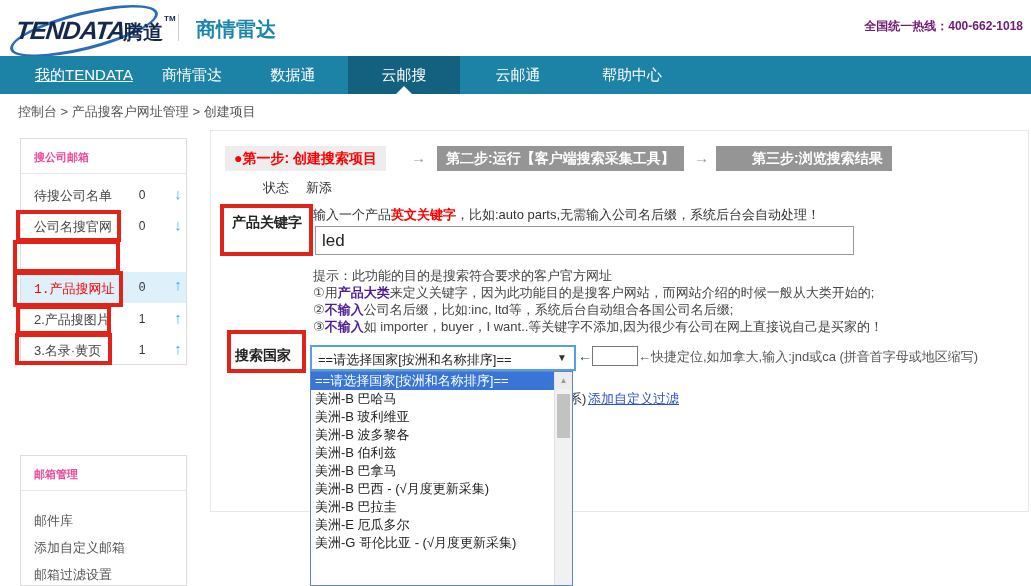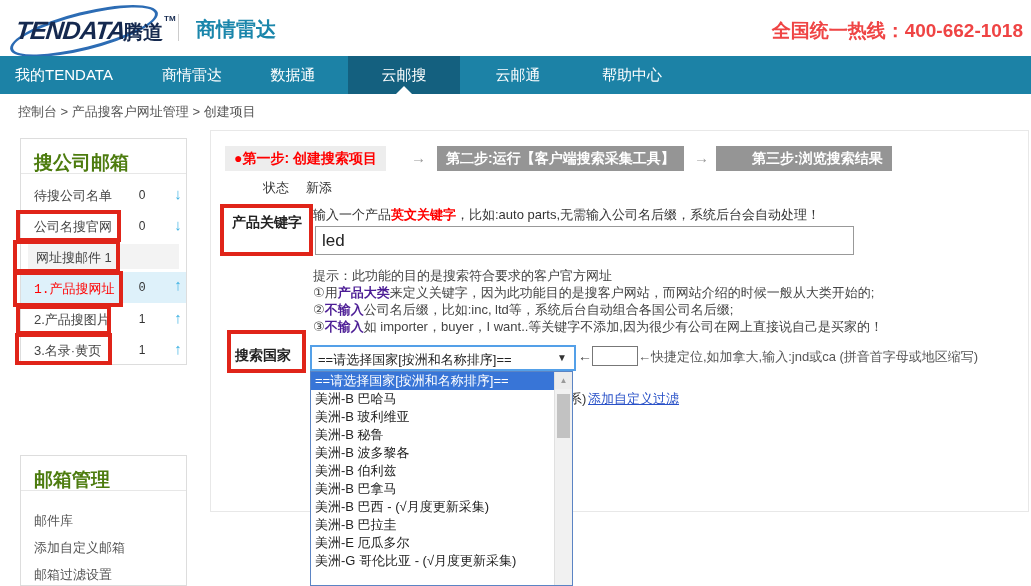--- a/index.html
+++ b/index.html
@@ -9,41 +9,41 @@
   .topbar{position:absolute;left:0;top:0;width:1031px;height:56px;background:#fff;z-index:2;}
   .logo-wrap{position:absolute;left:6px;top:4px;width:160px;height:48px;}
   .logo-ellipse{position:absolute;left:2px;top:8px;width:146px;height:32px;border:3px solid #2c6cb4;
                 border-radius:50%;transform:rotate(-14deg);}
   .logo-en{position:absolute;left:10px;top:12px;font-size:25px;font-weight:900;font-style:italic;
            letter-spacing:-1px;color:#15294f;transform:skewX(-6deg);}
   .logo-cn{position:absolute;left:117px;top:15px;font-size:20px;font-weight:bold;color:#15294f;}
   .logo-tm{position:absolute;left:158px;top:10px;font-size:8px;color:#15294f;font-weight:bold;}
   .logo-divider{position:absolute;left:178px;top:14px;width:1px;height:27px;background:#ccc;}
   .product-name{position:absolute;left:196px;top:16px;font-size:20px;font-weight:bold;color:#1a86ab;}
-  .hotline{position:absolute;right:8px;top:18px;font-size:19px;font-weight:bold;color:#ef4444;}
+  .hotline{position:absolute;right:8px;top:18px;font-size:12px;font-weight:bold;color:#701a75;}
   
   .nav{position:absolute;left:0;top:56px;width:1031px;height:38px;background:#1c82a6;z-index:2;}
   .nav-item{position:absolute;top:0;height:38px;line-height:38px;text-align:center;color:#fff;
             font-size:15px;cursor:pointer;}
-  .nav-item.n0{left:2px;width:124px;}
+  .nav-item.n0{left:22px;width:124px;text-decoration:underline;}
   .nav-item.n1{left:150px;width:84px;}
   .nav-item.n2{left:258px;width:70px;}
   .nav-item.n3{left:348px;width:112px;background:#14607f;}
   .nav-item.n4{left:483px;width:70px;}
   .nav-item.n5{left:593px;width:78px;}
   .nav-caret{position:absolute;left:396px;top:30px;width:0;height:0;border-left:8px solid transparent;
              border-right:8px solid transparent;border-bottom:8px solid #fff;}
   
   .breadcrumb{position:absolute;left:18px;top:103px;font-size:13px;color:#555;z-index:2;}
   
   .side-box{position:absolute;left:20px;width:167px;background:#fff;border:1px solid #ddd;z-index:2;box-sizing:border-box;}
   .side-box.b1{top:138px;height:227px;}
   .side-box.b2{top:378px;height:70px;}
   .side-box.b3{top:455px;height:131px;}
-  .side-title{position:absolute;left:13px;top:11px;font-size:19px;font-weight:bold;color:#4d7c0f;}
+  .side-title{position:absolute;left:13px;top:11px;font-size:11px;font-weight:bold;color:#ec4899;}
   .side-head-line{position:absolute;left:0;top:34px;width:100%;height:1px;background:#e7e7e7;}
   .srow{position:absolute;left:0;width:165px;height:31px;}
   .srow .lbl{position:absolute;left:13px;top:8px;font-size:13px;color:#444;white-space:nowrap;}
   .srow .cnt{position:absolute;left:108px;top:9px;width:26px;text-align:center;font-size:12px;color:#333;}
   .srow .arr{position:absolute;left:147px;top:6px;width:20px;text-align:center;font-size:15px;
              font-weight:bold;color:#41b3e3;cursor:pointer;}
   .srow.graybar{left:7px;width:151px;height:25px;background:#f3f3f3;}
   .srow.graybar .lbl{left:8px;top:5px;}
   .srow.bluerow{background:#def1fa;}
   .srow.bluerow .lbl{color:#f00;}
@@ -142,23 +142,20 @@
     <div class="srow" style="top:40px;">
       <span class="lbl">待搜公司名单</span>
       <span class="cnt">0</span>
       <span class="arr">↓</span>
     </div>
     <div class="srow" style="top:71px;">
       <span class="lbl">公司名搜官网</span>
       <span class="cnt">0</span>
       <span class="arr">↓</span>
     </div>
-    <div class="srow graybar" style="top:105px;">
-      <span class="lbl">网址搜邮件 1</span>
-    </div>
     <div class="srow bluerow" style="top:133px;font-family:Liberation Mono, monospace;">
       <span class="lbl">1.产品搜网址</span>
       <span class="cnt">0</span>
       <span class="arr">↑</span>
     </div>
     <div class="srow" style="top:164px;">
       <span class="lbl">2.产品搜图片</span>
       <span class="cnt">1</span>
       <span class="arr">↑</span>
     </div>
@@ -214,21 +211,20 @@
   <div class="larrow1">←</div>
   <input class="quick-input" type="text" value="" style="">
   <div class="quick-hint"><span>←</span><span>快捷定位,如加拿大,输入:jnd或ca (拼音首字母或地区缩写)</span></div>
   <div class="frag">体系)</div>
   <div class="filter-link">添加自定义过滤</div>
 
   <div class="dd-list">
     <div class="dd-opt selected">==请选择国家[按洲和名称排序]==</div>
     <div class="dd-opt">美洲-B 巴哈马</div>
     <div class="dd-opt">美洲-B 玻利维亚</div>
-    <div class="dd-opt">美洲-B 秘鲁</div>
     <div class="dd-opt">美洲-B 波多黎各</div>
     <div class="dd-opt">美洲-B 伯利兹</div>
     <div class="dd-opt">美洲-B 巴拿马</div>
     <div class="dd-opt">美洲-B 巴西 - (√月度更新采集)</div>
     <div class="dd-opt">美洲-B 巴拉圭</div>
     <div class="dd-opt">美洲-E 厄瓜多尔</div>
     <div class="dd-opt">美洲-G 哥伦比亚 - (√月度更新采集)</div>
 
     <div class="dd-scroll">
       <div class="btn-up">▲</div>

